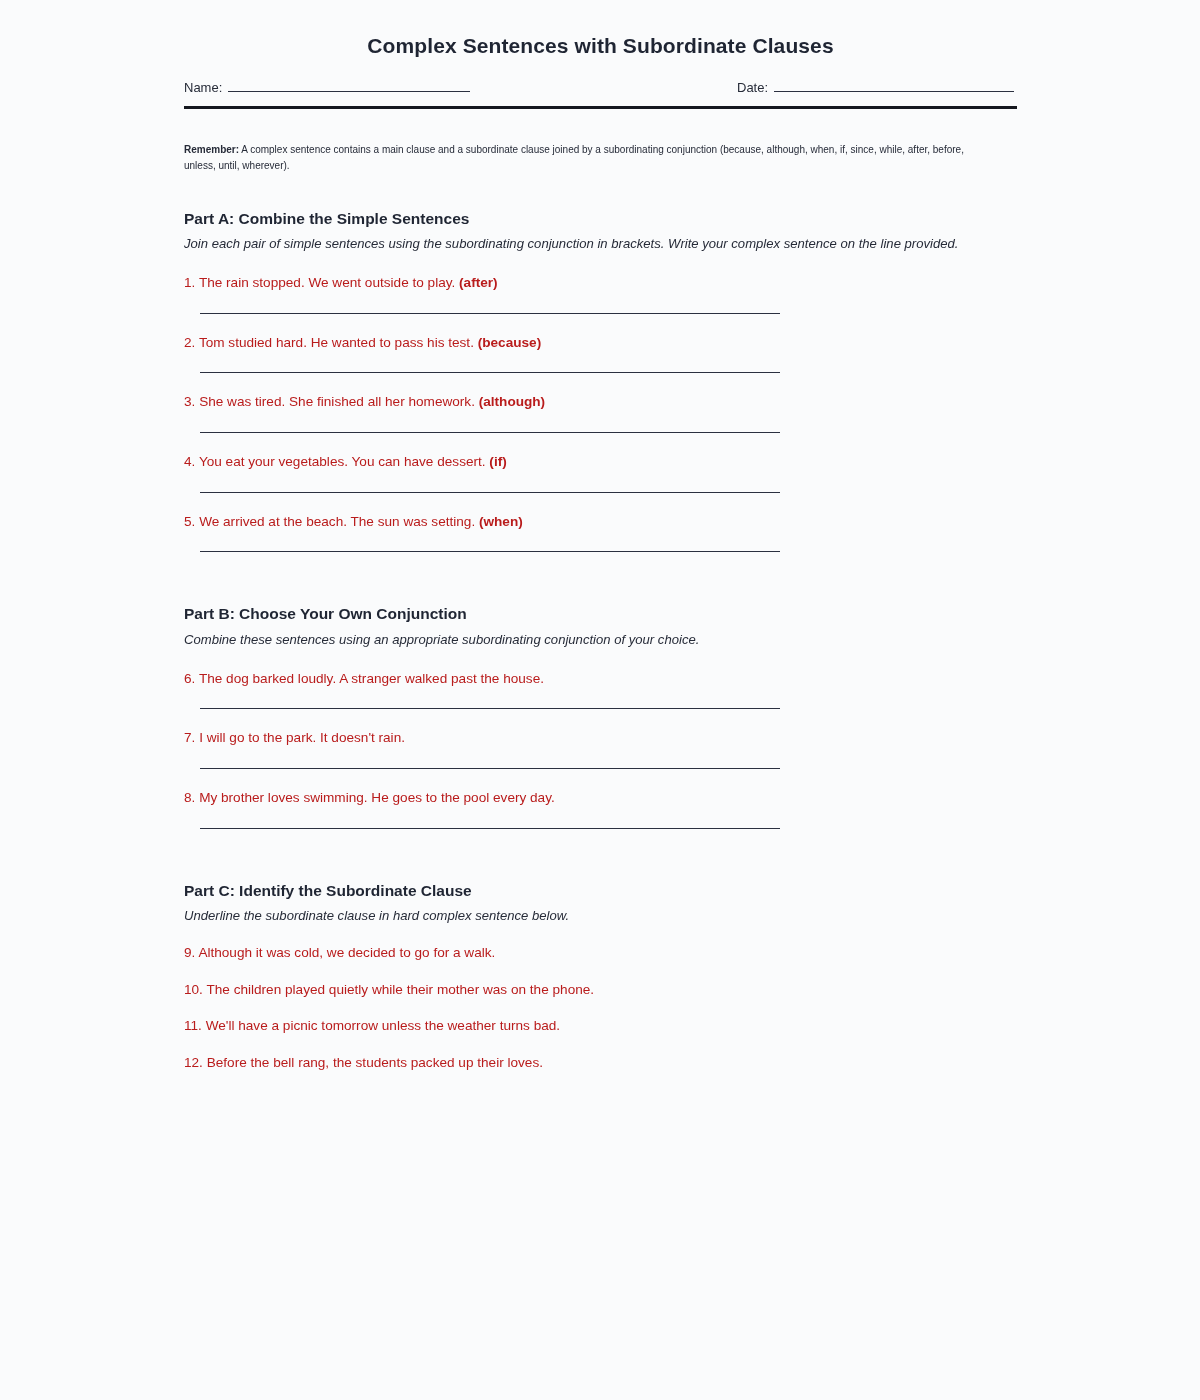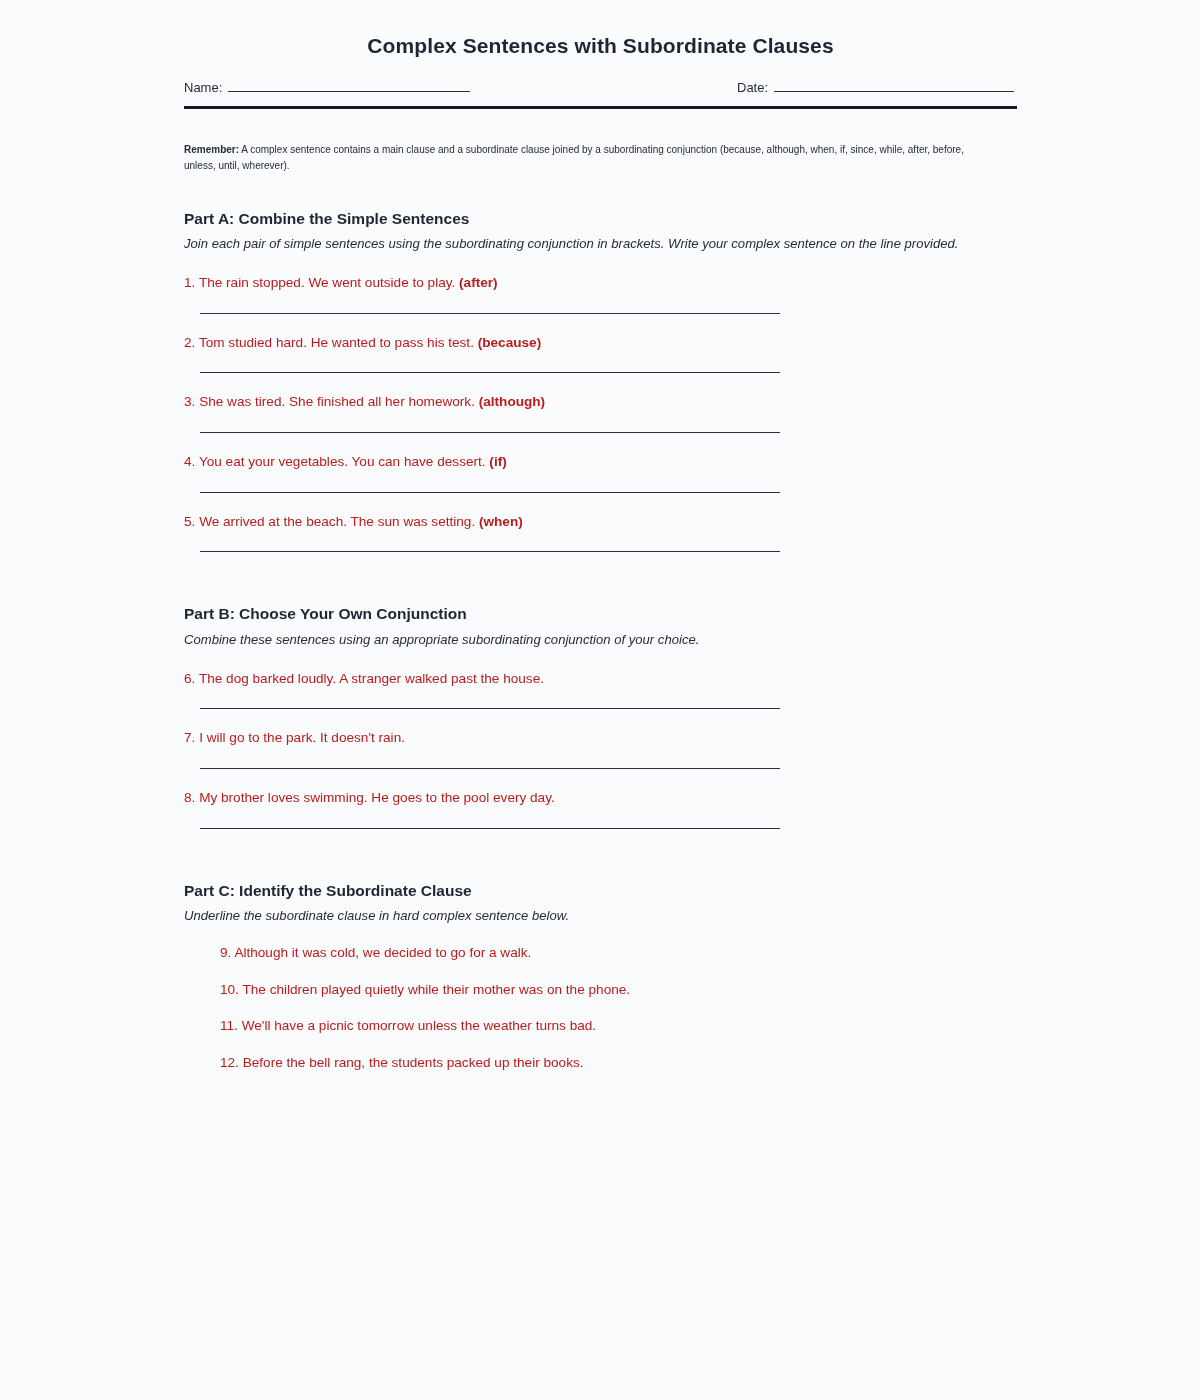--- a/index.html
+++ b/index.html
@@ -126,21 +126,21 @@
   .q-text b { font-weight: bold; }
   .answer-line {
     margin-left: 16px;
     margin-top: 20px;
     width: 580px;
     border-bottom: 1.2px solid #2b3040;
     height: 0;
   }
 
   
-  .q-item-plain { margin-top: 17px; margin-left: 36px; }
+  .q-item-plain { margin-top: 17px; }
 </style>
 </head>
 <body>
 
 <div class="page">
   <div class="content">
 
     <h1 class="doc-title">Complex Sentences with Subordinate Clauses</h1>
 
     <div class="namedate-row">
@@ -212,20 +212,20 @@
             <li class="q-item q-item-plain">
               <p class="q-text"><span>9.</span> <span>Although it was cold, we decided to go for a walk.</span></p>
             </li>
             <li class="q-item q-item-plain">
               <p class="q-text"><span>10.</span> <span>The children played quietly while their mother was on the phone.</span></p>
             </li>
             <li class="q-item q-item-plain">
               <p class="q-text"><span>11.</span> <span>We'll have a picnic tomorrow unless the weather turns bad.</span></p>
             </li>
             <li class="q-item q-item-plain">
-              <p class="q-text"><span>12.</span> <span>Before the bell rang, the students packed up their books.</span></p>
+              <p class="q-text"><span>12.</span> <span>Before the bell rang, the students packed up their loves.</span></p>
             </li>
           </ul>
         </section>
       </div>
 
   </div>
 </div>
 
 </body></html>

